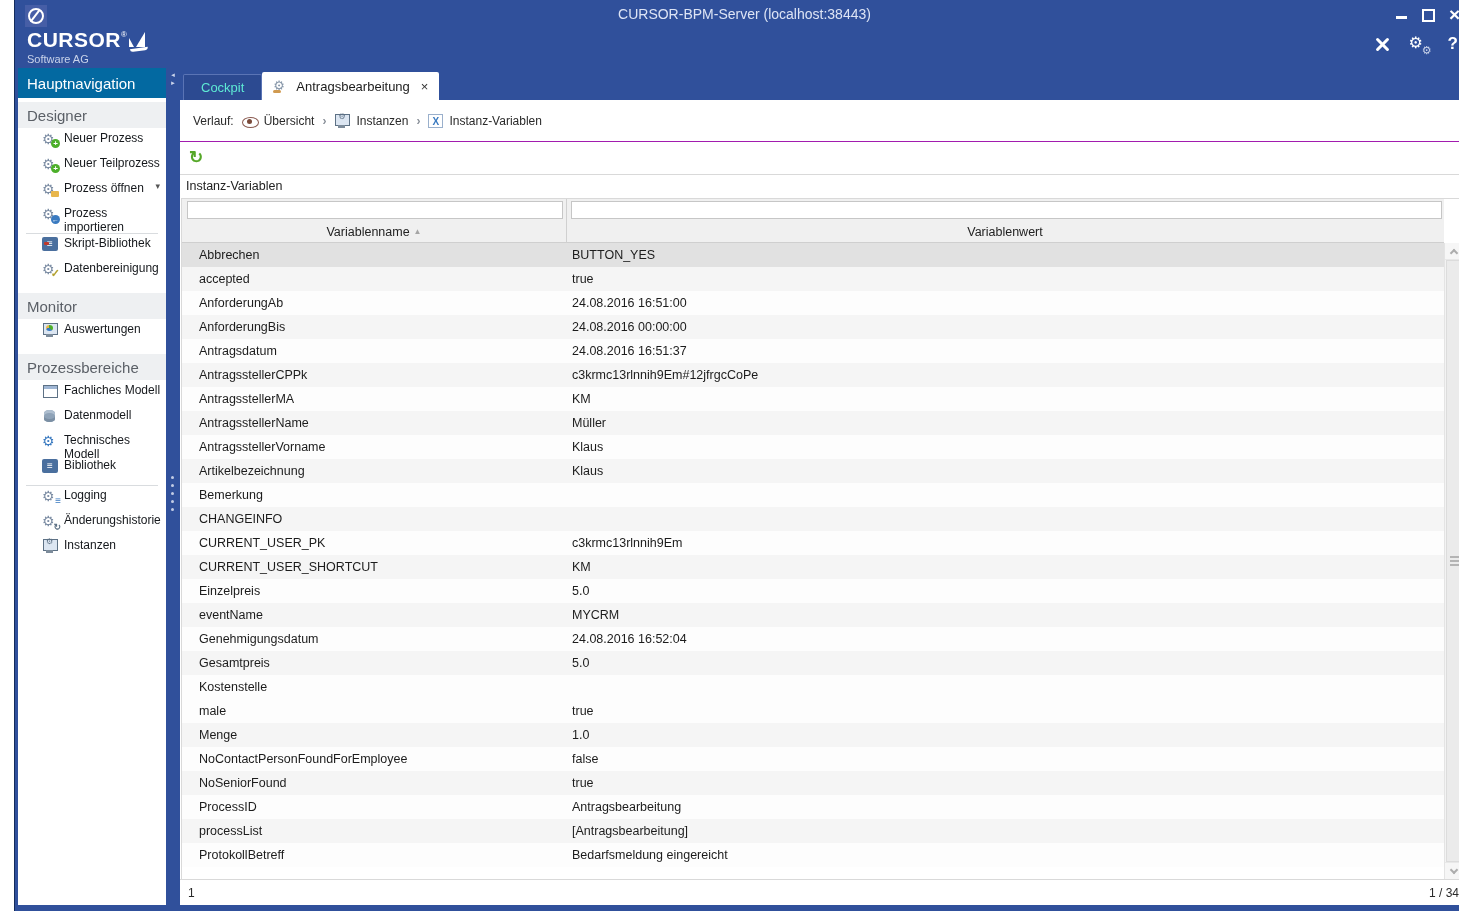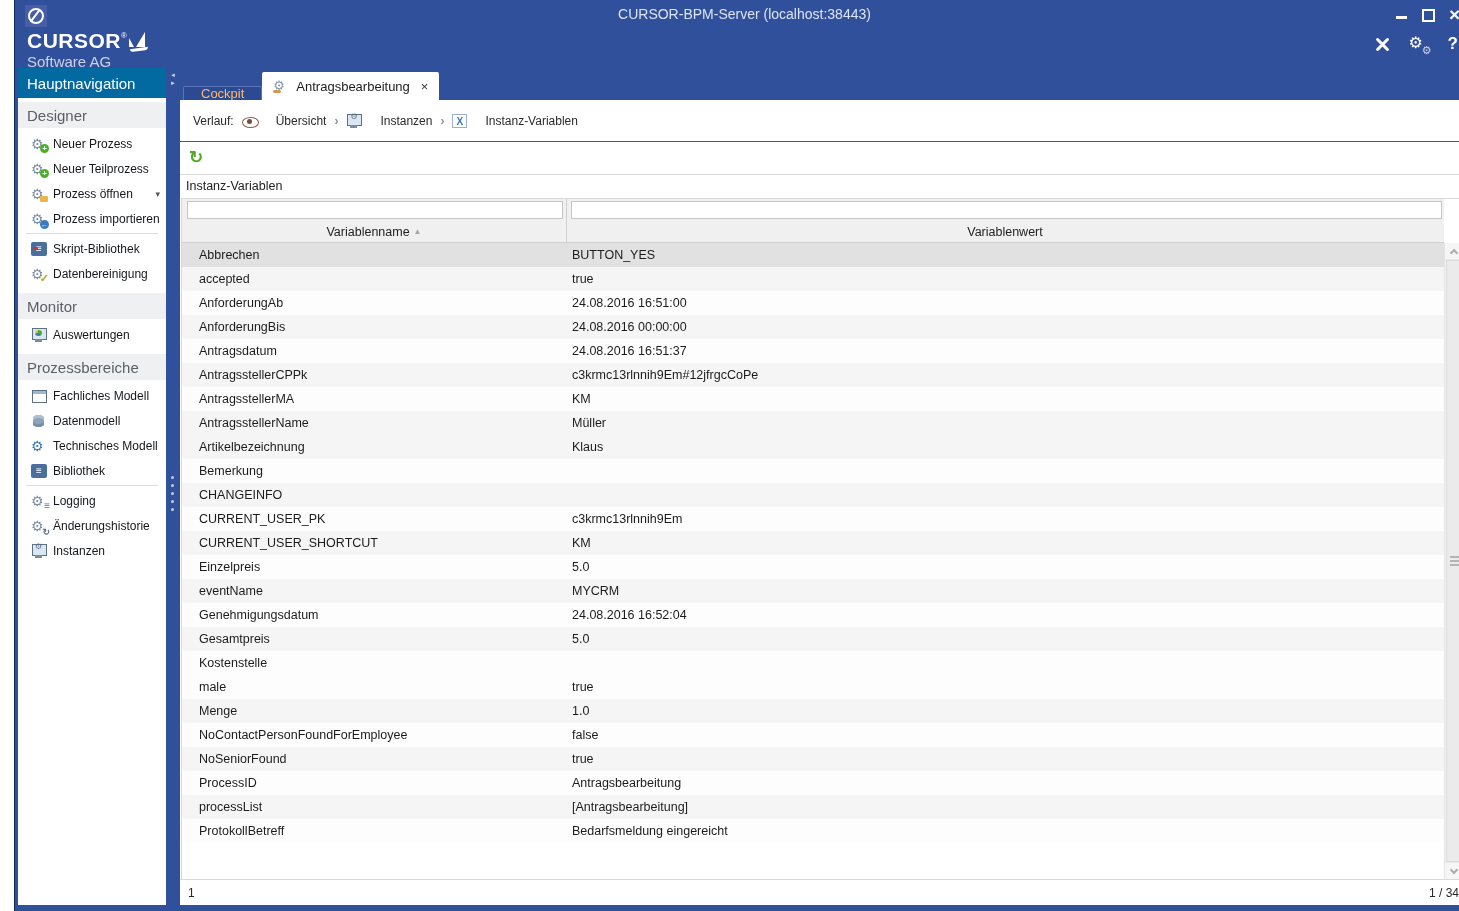--- a/index.html
+++ b/index.html
@@ -6,24 +6,24 @@
   html,body { width:1459px; height:911px; font-family:"Liberation Sans", sans-serif; }
   .window { position:relative; width:1459px; height:911px; background:#30509b; outline:1px solid #142c5c; overflow:hidden;margin-left:15px; }
 
   
   .titlebar { position:absolute; left:0; top:0; width:100%; height:68px; background:#30509b; }
   .app-icon { position:absolute; left:10px; top:5px; width:22px; height:22px; background:#465ea6; }
   .app-icon::before { content:""; position:absolute; left:3px; top:3px; width:12px; height:12px; border:2px solid #fff; border-radius:50%; }
   .app-icon::after { content:""; position:absolute; left:9px; top:4px; width:2px; height:14px; background:#fff; transform:rotate(38deg); }
   .win-title { position:absolute; left:0; right:0; top:6px; text-align:center; color:#dde4f5; font-size:14px; }
   .logo { position:absolute; left:12px; top:30px; color:#fff; }
-  .logo-row { display:flex; align-items:center; }
+  .logo-row { display:flex; align-items:flex-start; }
   .logo-brand { font-size:21px; font-weight:bold; letter-spacing:0.5px; line-height:20px; }
   .logo-reg { font-size:8px; vertical-align:top; }
-  .logo-sub { font-size:15px; color:#c9d3ea; margin-top:1px; }
+  .logo-sub { font-size:11px; color:#c9d3ea; margin-top:1px; }
   .sailboat { position:relative; width:22px; height:22px; }
   .sail-main { position:absolute; right:4px; bottom:5px; width:0; height:0; border-bottom:15px solid #fff; border-left:9px solid transparent; }
   .sail-jib { position:absolute; right:15px; bottom:5px; width:0; height:0; border-bottom:9px solid #fff; border-right:5px solid transparent; }
   .hull { position:absolute; right:1px; bottom:1px; width:18px; height:3px; background:#fff; border-radius:0 0 6px 6px; transform:rotate(-8deg); }
   .win-controls { position:absolute; right:14px; top:6px; display:flex; gap:14px; align-items:center; height:18px; }
   .btn-min { width:12px; height:14px; position:relative; cursor:default; }
   .btn-min::before { content:""; position:absolute; left:0; bottom:3px; width:11px; height:3px; background:#fff; }
   .btn-max { width:13px; height:13px; border:2px solid #fff; }
   .btn-close { color:#fff; font-size:19px; line-height:14px; font-weight:bold; }
   .title-tools { position:absolute; right:16px; top:34px; display:flex; gap:17px; align-items:center; }
@@ -37,21 +37,21 @@
   .help-icon { color:#fff; font-size:17px; font-weight:bold; }
 
   
   .workspace { position:absolute; left:3px; top:68px; right:7px; bottom:6px; display:flex; background:#30509b; }
 
   
   .sidebar { width:148px; background:#fff; display:flex; flex-direction:column; }
   .sidebar-header { height:30px; background:#0369a1; color:#fff; font-size:15px; display:flex; align-items:center; padding-left:9px; }
   .side-section-title { height:26px; background:#eef0f2; color:#5a5f66; font-size:15px; display:flex; align-items:center; padding-left:9px; margin-top:4px; }
   .side-items { padding:3px 0; }
-  .side-item { height:25px; display:flex; align-items:center; gap:6px; padding-left:13px; font-size:12px; color:#15181c; cursor:default; }
+  .side-item { height:25px; display:flex; align-items:flex-start; gap:6px; padding-left:24px; font-size:12px; color:#15181c; cursor:default; }
   .side-sep { height:1px; background:#d9dcdf; margin:2px 8px; }
   .side-caret { margin-left:auto; margin-right:6px; font-size:9px; color:#555; }
 
   .ic { position:relative; width:16px; height:16px; flex:none; display:inline-block; font-style:normal; }
   .ic::before { line-height:16px; }
   [data-icon="new-process-icon"]::before, [data-icon="import-process-icon"]::before,
   [data-icon="open-process-icon"]::before, [data-icon="new-subprocess-icon"]::before,
   [data-icon="logging-icon"]::before, [data-icon="change-history-icon"]::before,
   [data-icon="data-cleanup-icon"]::before { content:"\2699"; color:#7b8ca3; font-size:14px; }
   [data-icon="new-process-icon"]::after, [data-icon="new-subprocess-icon"]::after {
@@ -78,28 +78,28 @@
   
   .splitter { width:14px; background:#30509b; position:relative; }
   .split-arrows { position:absolute; top:4px; left:0; right:0; display:flex; flex-direction:column; align-items:center; gap:1px; color:#cdd6ec; font-size:6px; line-height:7px; }
   .split-grip { position:absolute; top:408px; left:50%; margin-left:-2px; display:flex; flex-direction:column; gap:5px; }
   .split-grip i { width:3px; height:3px; border-radius:50%; background:#c2cce5; }
 
   
   .main { flex:1; display:flex; flex-direction:column; background:#fff; min-width:0; }
   .tabbar { height:32px; background:#30509b; display:flex; align-items:flex-end; padding-left:3px; flex:none; }
   .tab { display:flex; align-items:center; gap:7px; font-size:13px; cursor:default; }
-  .tab.inactive { height:14px; background:#2c4a91; border:1px solid #5a74b5; border-bottom:none; color:#fdba74; padding:0 17px; border-radius:2px 2px 0 0; }
+  .tab.inactive { height:26px; background:#2c4a91; border:1px solid #5a74b5; border-bottom:none; color:#5eead4; padding:0 17px; border-radius:2px 2px 0 0; }
   .tab.active { height:28px; background:#fff; color:#1c1c1c; padding:0 11px; border-radius:2px 2px 0 0; }
   [data-icon="process-tab-icon"]::before { content:"\2699"; color:#8898aa; font-size:13px; }
   [data-icon="process-tab-icon"]::after { content:""; position:absolute; left:0; bottom:1px; width:8px; height:3px; background:#d09a50; border-radius:2px; }
   .tab-close { font-size:13px; color:#333; margin-left:4px; }
 
   .breadcrumb { height:42px; background:#fff; border-bottom:1px solid #a21caf; display:flex; align-items:center; gap:8px; padding-left:13px; font-size:12px; color:#2a2a2a; flex:none; }
-  .crumb { display:flex; align-items:center; gap:18px; cursor:default; }
+  .crumb { display:flex; align-items:center; gap:6px; cursor:default; }
   .crumb-sep { color:#8a9099; font-size:12px; font-weight:bold; padding:0 8px; }
   [data-icon="eye-icon"] { width:16px; height:12px; }
   [data-icon="eye-icon"]::before { content:""; position:absolute; left:0; top:2px; width:15px; height:9px; background:#fff; border:1px solid #8a5a50; border-radius:50%; }
   [data-icon="eye-icon"]::after { content:""; position:absolute; left:5px; top:4px; width:5px; height:5px; background:#7a4a3a; border-radius:50%; }
   [data-icon="variables-icon"] { width:15px; height:14px; border:1px solid #9ab0cc; background:#fff; }
   [data-icon="variables-icon"]::before { content:"X"; position:absolute; inset:0; color:#3a7ac0; font-size:10px; font-weight:bold; text-align:center; line-height:13px; }
 
   .toolbar { height:33px; border-bottom:1px solid #d9d9d9; display:flex; align-items:center; padding-left:9px; flex:none; }
   [data-icon="refresh-icon"] { width:18px; height:18px; }
   [data-icon="refresh-icon"]::before { content:"\21BB"; color:#56a829; font-size:17px; font-weight:bold; line-height:18px; }
@@ -344,20 +344,24 @@
                 <div class="cell-value">c3krmc13rlnnih9Em#12jfrgcCoPe</div>
               </div>
               <div class="trow">
                 <div class="cell-name">AntragsstellerMA</div>
                 <div class="cell-value">KM</div>
               </div>
               <div class="trow alt">
                 <div class="cell-name">AntragsstellerName</div>
                 <div class="cell-value">Müller</div>
               </div>
+              <div class="trow">
+                <div class="cell-name">AntragsstellerVorname</div>
+                <div class="cell-value">Klaus</div>
+              </div>
               <div class="trow alt">
                 <div class="cell-name">Artikelbezeichnung</div>
                 <div class="cell-value">Klaus</div>
               </div>
               <div class="trow">
                 <div class="cell-name">Bemerkung</div>
                 <div class="cell-value"></div>
               </div>
               <div class="trow alt">
                 <div class="cell-name">CHANGEINFO</div>

